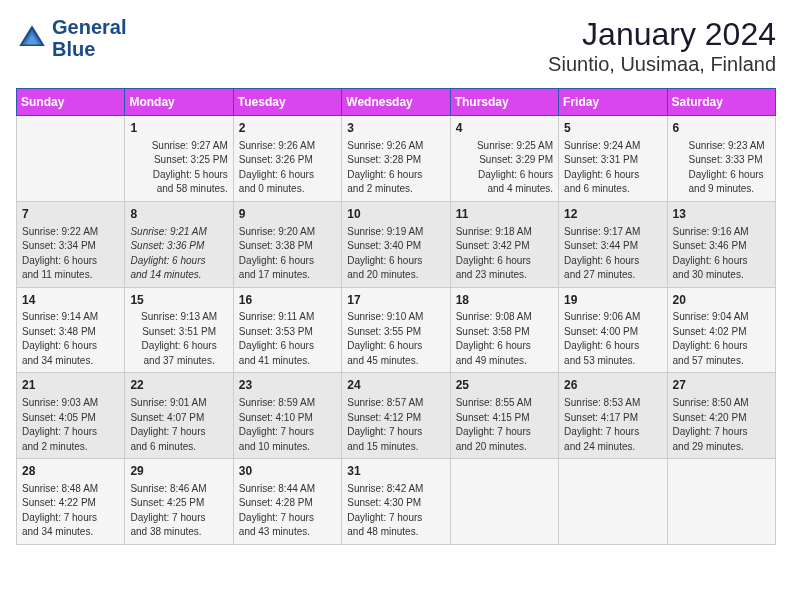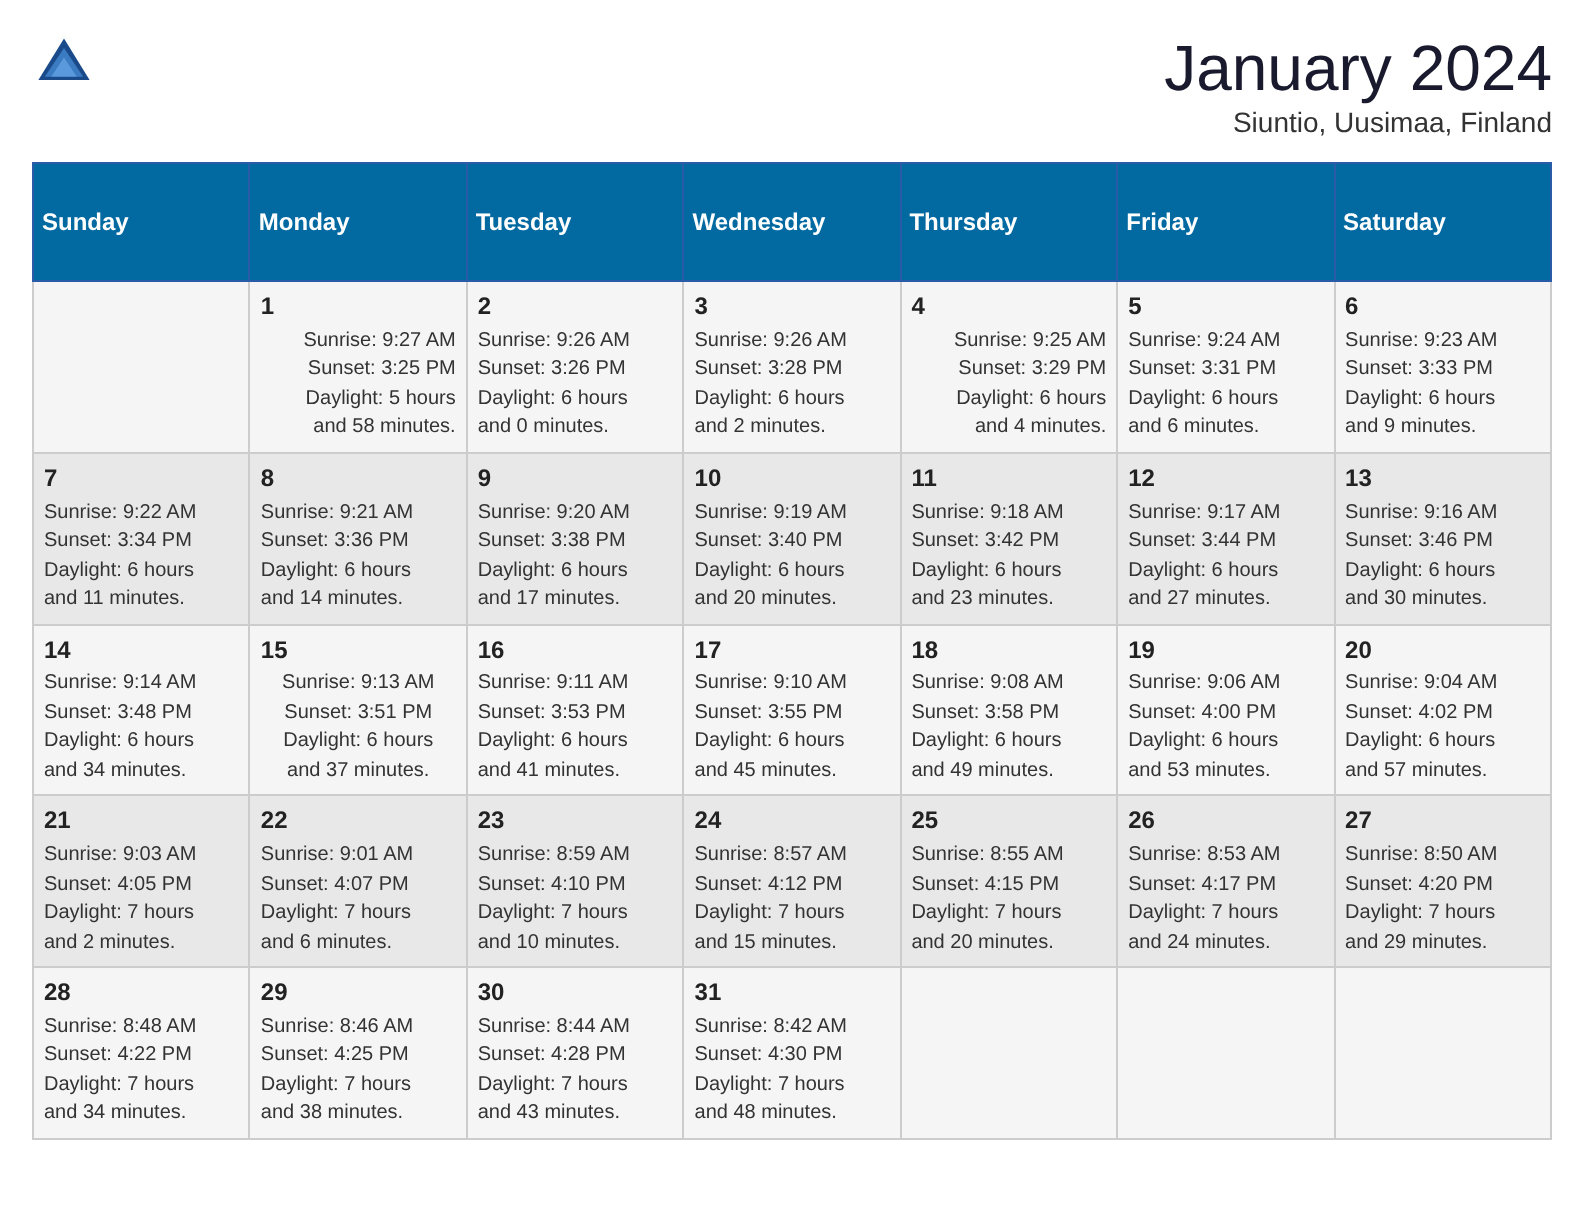--- a/index.html
+++ b/index.html
@@ -27,32 +27,32 @@
     }
     .title-block {
       text-align: right;
     }
     .month-title {
       font-size: 32px;
       color: #1a1a2e;
       font-weight: normal;
     }
     .location {
-      font-size: 14px;
+      font-size: 20px;
       color: #333;
     }
     table {
       width: 100%;
       border-collapse: collapse;
       font-size: 11px;
     }
     thead tr th {
-      background-color: #0369a1;
+      background-color: #d946ef;
       color: #fff;
-      padding: 22px 4px;
+      padding: 6px 4px;
       text-align: left;
       font-size: 12px;
       font-weight: bold;
       border: 1px solid #2a5ba8;
     }
     tbody tr td {
       border: 1px solid #ccc;
       padding: 4px 5px;
       vertical-align: top;
       width: calc(100% / 7);
@@ -81,20 +81,28 @@
 </head>
 <body>
 
 <div class="header">
   <div class="logo">
     <svg class="logo-icon" viewBox="0 0 40 40" xmlns="http://www.w3.org/2000/svg">
       <polygon points="20,4 36,30 4,30" fill="#1a4a8a"></polygon>
       <polygon points="20,10 32,28 8,28" fill="#4a90d9" opacity="0.7"></polygon>
       <polygon points="20,16 28,28 12,28" fill="#7ab8f5" opacity="0.5"></polygon>
     </svg>
+    <div>
+      <div style="font-size:20px;font-weight:bold;color:#1a4a8a;line-height:1.1;">
+        <span>General</span>
+      </div>
+      <div style="font-size:20px;font-weight:bold;color:#1a4a8a;line-height:1.1;">
+        <span>Blue</span>
+      </div>
+    </div>
   </div>
   <div class="title-block">
     <div class="month-title">January 2024</div>
     <div class="location">Siuntio, Uusimaa, Finland</div>
   </div>
 </div>
 
 <table>
   <thead>
     <tr>
@@ -140,37 +148,37 @@
         </td>
         <td>
           <span class="day-num">5</span>
           <div class="day-info" style="white-space: pre-line;">Sunrise: 9:24 AM
 Sunset: 3:31 PM
 Daylight: 6 hours
 and 6 minutes.</div>
         </td>
         <td>
           <span class="day-num">6</span>
-          <div class="day-info" style="white-space: pre-line;">Sunrise: 9:23 AM
+          <div class="day-info" style="white-space: pre-line; margin-left: 16px;">Sunrise: 9:23 AM
 Sunset: 3:33 PM
 Daylight: 6 hours
 and 9 minutes.</div>
         </td>
       </tr>
       <tr>
         <td>
           <span class="day-num">7</span>
           <div class="day-info" style="white-space: pre-line;">Sunrise: 9:22 AM
 Sunset: 3:34 PM
 Daylight: 6 hours
 and 11 minutes.</div>
         </td>
         <td>
           <span class="day-num">8</span>
-          <div class="day-info" style="white-space: pre-line;">Sunrise: 9:21 AM
+          <div class="day-info" style="white-space: pre-line; font-style: italic;">Sunrise: 9:21 AM
 Sunset: 3:36 PM
 Daylight: 6 hours
 and 14 minutes.</div>
         </td>
         <td>
           <span class="day-num">9</span>
           <div class="day-info" style="white-space: pre-line;">Sunrise: 9:20 AM
 Sunset: 3:38 PM
 Daylight: 6 hours
 and 17 minutes.</div>

